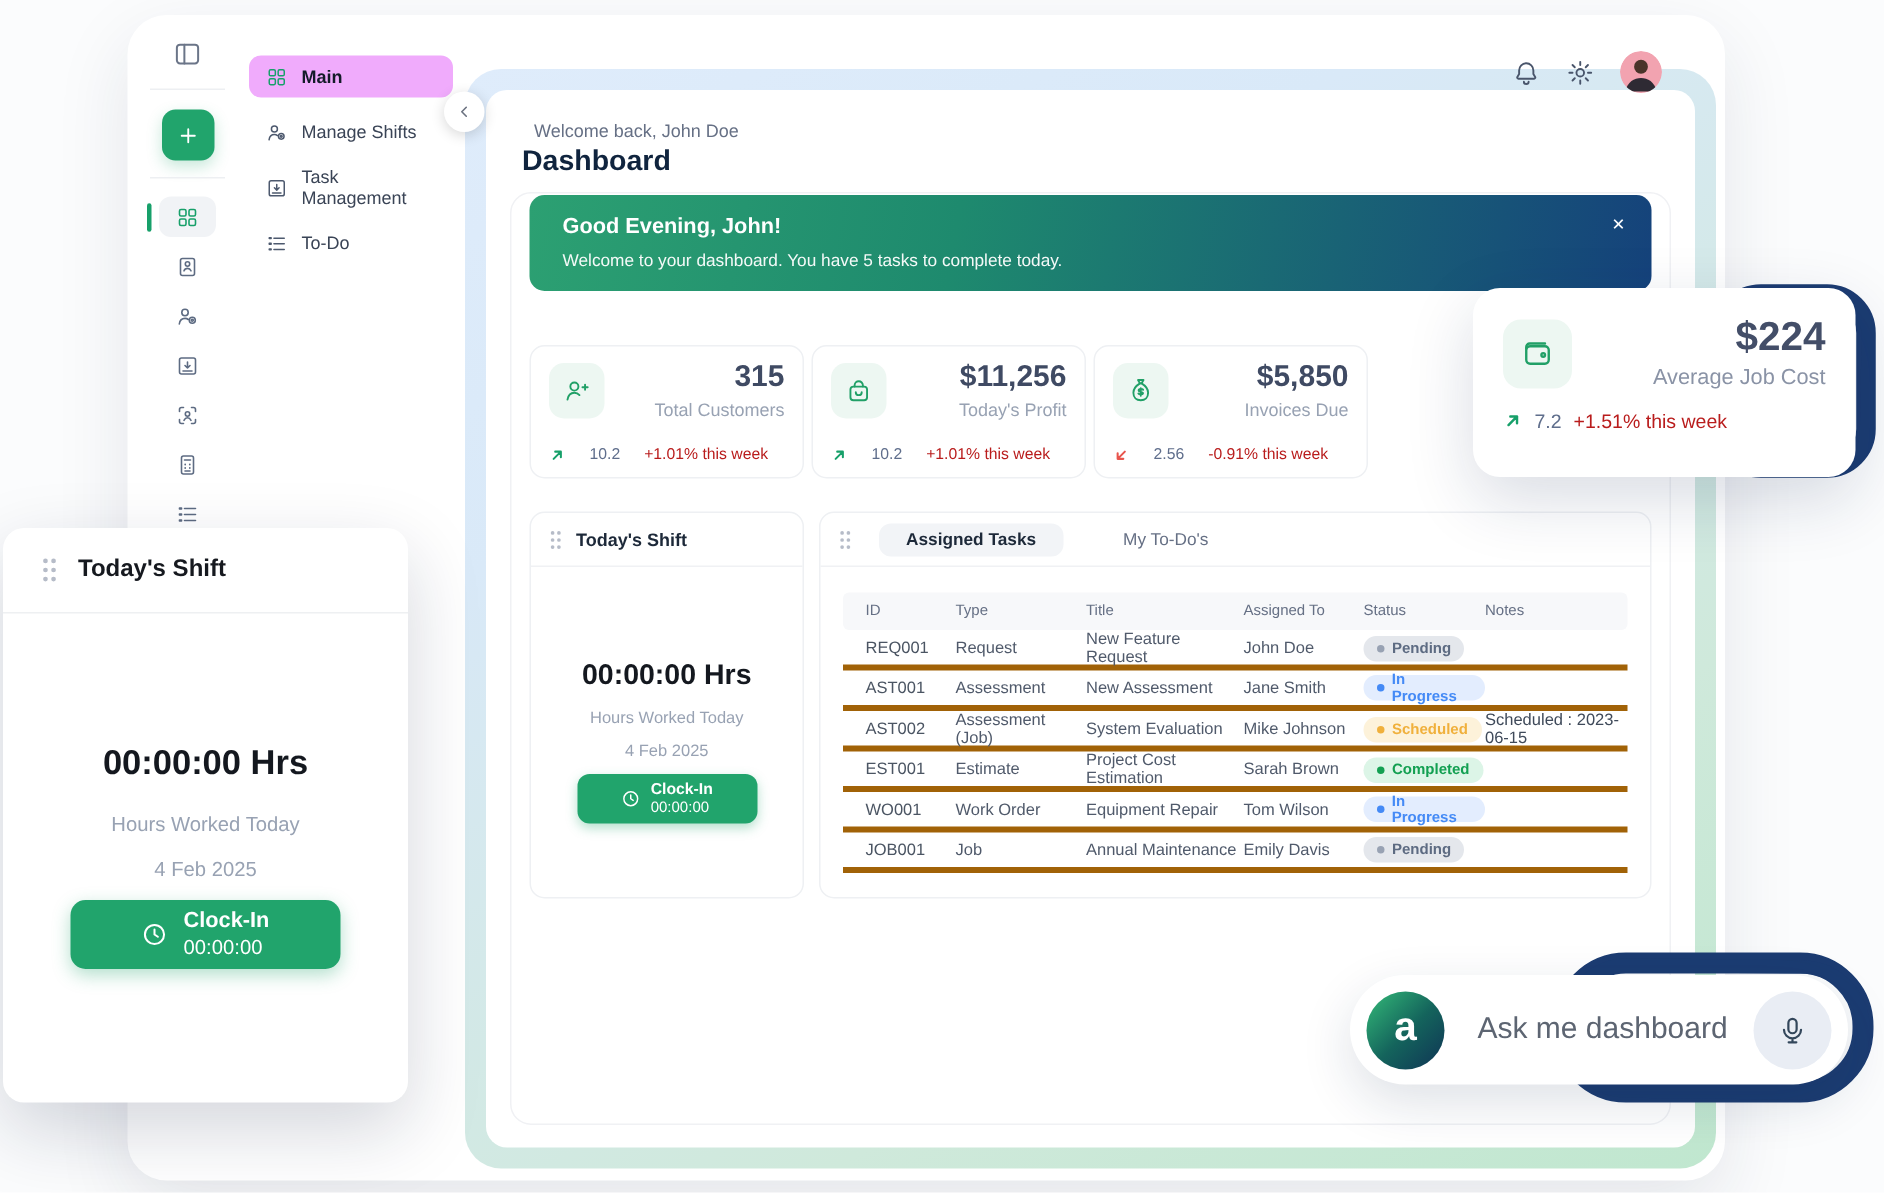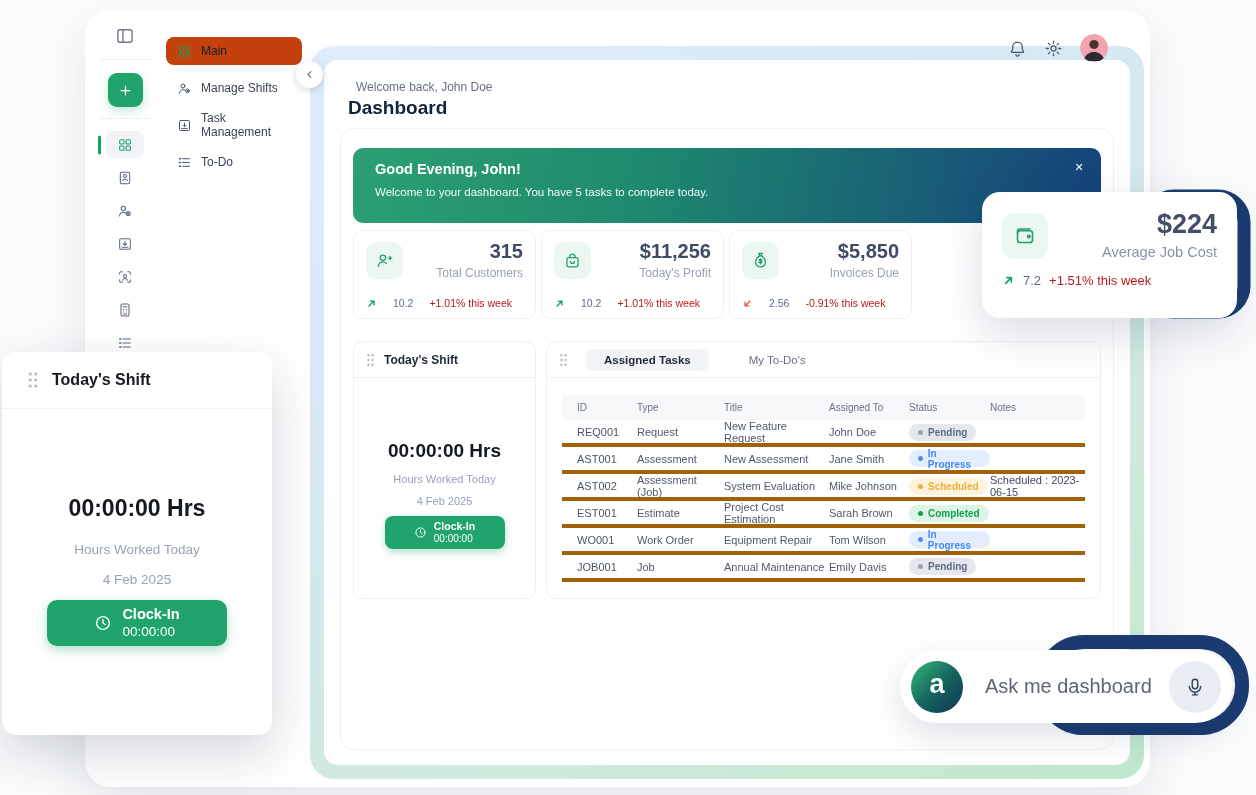--- a/index.html
+++ b/index.html
@@ -19,21 +19,21 @@
   .add-btn svg{width:15px;height:15px}
   .rail-item{position:relative;width:80px;display:flex;justify-content:center;padding:3px 0;cursor:pointer}
   .rail-item .ric{width:38px;height:27px;border-radius:8px;display:flex;align-items:center;justify-content:center;color:#5d6b82}
   .rail-item svg{width:16px;height:16px}
   .rail-item.active .ric{background:#f1f3f6;color:#17a06a}
   .rail-item.active::before{content:"";position:absolute;left:13px;top:50%;transform:translateY(-50%);width:3px;height:19px;background:#17a06a;border-radius:2px}
 
   
   .menu{position:absolute;left:80px;top:0;width:145px;height:100%;padding-top:27px}
   .menu-item{display:flex;align-items:center;gap:9px;height:28px;margin:0 8px 9px 1px;padding:0 11px;border-radius:8px;font-size:12px;color:#3a4456;cursor:pointer}
-  .menu-item.active{background:#c2410c;font-weight:normal;color:#141b29}
+  .menu-item.active{background:#f0abfc;font-weight:bold;color:#141b29}
   .menu-item .mi-icon{width:15px;height:15px;color:#4d596e;flex:none}
   .menu-item.active .mi-icon{color:#17a06a}
   .menu-item svg{width:15px;height:15px}
 
   .collapse-btn{position:absolute;left:211px;top:51px;width:27px;height:27px;border-radius:50%;background:#fff;
       box-shadow:0 2px 9px rgba(0,0,0,.16);display:flex;align-items:center;justify-content:center;color:#6b7280;z-index:6;cursor:pointer}
   .collapse-btn svg{width:13px;height:13px}
 
   
   .top-icons{position:absolute;right:42px;top:24px;display:flex;align-items:center;gap:17px;z-index:4}
@@ -44,21 +44,21 @@
   .frame{position:absolute;left:225px;top:36px;width:834px;height:733px;border-radius:24px;
       background:linear-gradient(150deg,#dfecfb 0%,#d9e9f8 28%,#cfe9db 72%,#c0e7cf 100%)}
   .frame-inner{position:absolute;inset:14px;background:#fff;border-radius:14px;overflow:hidden}
 
   .welcome{position:absolute;left:32px;top:20px;font-size:12px;color:#667085}
   .page-title{position:absolute;left:24px;top:37px;font-size:19px;font-weight:bold;color:#10243e}
 
   .content-card{position:absolute;left:16px;right:16px;top:68px;bottom:15px;border:1px solid #f0f1f4;border-radius:14px}
 
   
-  .banner{position:absolute;left:12px;right:12px;top:19px;height:75px;border-radius:10px;color:#fff;
+  .banner{position:absolute;left:12px;right:12px;top:1px;height:64px;border-radius:10px;color:#fff;
       background:linear-gradient(100deg,#2ca072 0%,#1e8a6e 38%,#15427b 100%)}
   .banner-title{position:absolute;left:22px;top:13px;font-size:14.5px;font-weight:bold}
   .banner-sub{position:absolute;left:22px;top:38px;font-size:11.5px;opacity:.95}
   .banner-close{position:absolute;right:12px;top:9px;width:20px;height:20px;display:flex;align-items:center;justify-content:center;font-size:11px;cursor:pointer}
 
   
   .stats-row{position:absolute;left:12px;top:101px;display:flex;gap:5px}
   .stat-card{width:183px;height:89px;border:1px solid #eef0f3;border-radius:10px;background:#fff;padding:9px 12px 9px;display:flex;flex-direction:column;justify-content:space-between}
   .stat-top{display:flex;align-items:flex-start;justify-content:space-between}
   .stat-icon{width:37px;height:37px;border-radius:10px;background:#edf7f2;color:#21a067;display:flex;align-items:center;justify-content:center;margin-top:2px}

